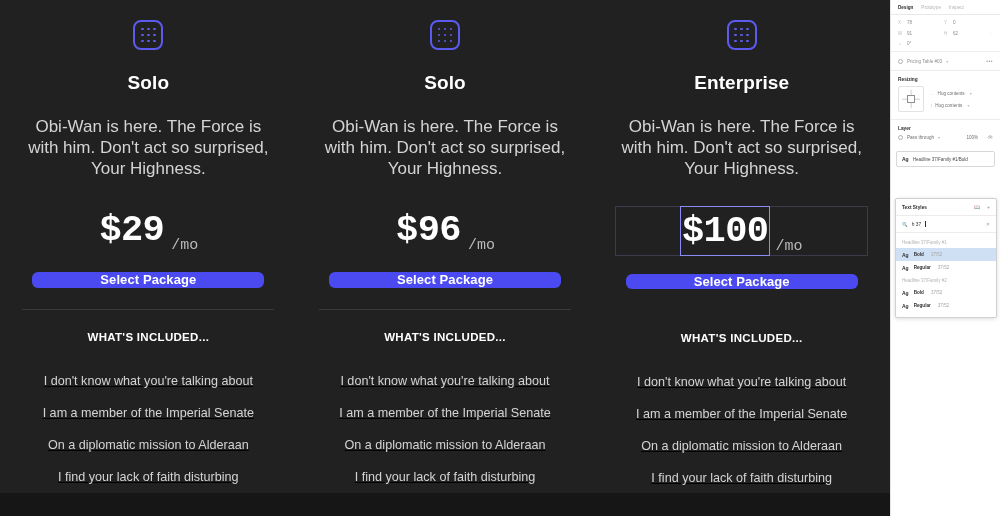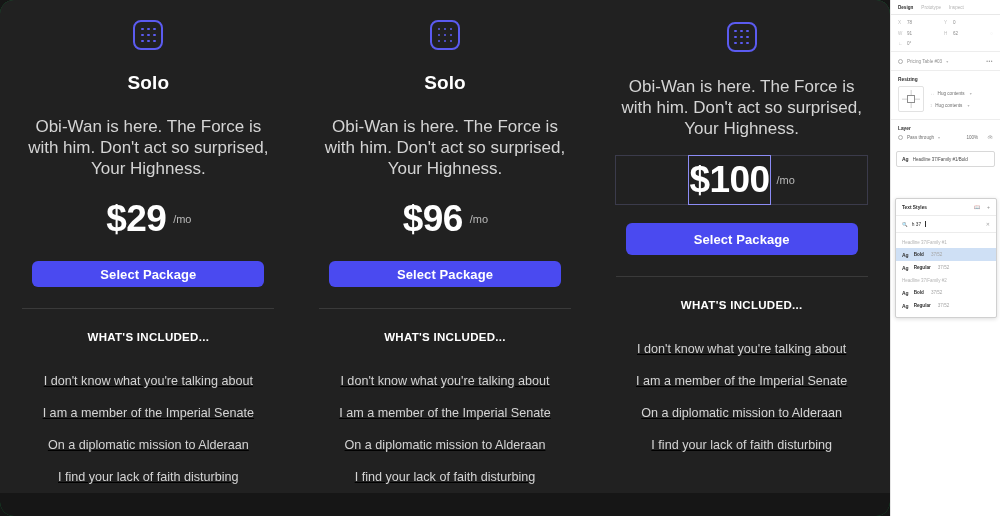--- a/index.html
+++ b/index.html
@@ -12,21 +12,20 @@
   }
 
   #app { position: relative; width: 1000px; height: 516px; background:#161616; }
 
   
   #canvas {
     position: absolute; left: 0; top: 0;
     width: 890px; height: 516px;
     background: #15803d;
     overflow: hidden;
-    border-radius: 14px;
   }
   #pricing-card {
     position: absolute; left: 0; top: 0;
     width: 890px; height: 493px;
     background: #212121;
     display: flex;
     flex-direction: row;
   }
   .plan-col {
     flex: 1 1 0;
@@ -71,45 +70,46 @@
     margin-top: 22px;
     width: 252px;
     text-align: center;
     font-size: 17px;
     line-height: 21px;
     color: #d4d4d4;
     font-weight: 400;
   }
 
   .price-row {
-    margin-top: 16px;
+    margin-top: 27px;
     height: 50px;
     width: 253px;
     display: flex;
-    align-items: center;
+    align-items: flex-end;
     justify-content: center;
     position: relative;
+    font-family: Liberation Mono, monospace;
   }
   .price-row.selected-parent {
     border: 1px solid #3b3b4b;
   }
   .price-amount {
     font-size: 37px;
     line-height: 48px;
     font-weight: bold;
     color: #ffffff;
     letter-spacing: -0.6px;
     padding: 0 1px;
   }
   .price-amount.selected {
     outline: 1.4px solid #8b8bf5;
     outline-offset: 0px;
   }
   .price-period {
-    font-size: 11px;
+    font-size: 15px;
     color: #b9b9b9;
     margin-left: 6px;
     font-weight: 400;
   }
 
   .select-btn {
     margin-top: 18px;
     width: 232px;
     height: 32px;
     border: none;
@@ -347,20 +347,21 @@
               <i></i>
               <i></i>
               <i></i>
               <i></i>
               <i></i>
               <i></i>
               <i></i>
               <i></i>
             </div>
           </div>
+          <div class="plan-name">Enterprise</div>
           <div class="plan-desc">Obi-Wan is here. The Force is with him. Don't act so surprised, Your Highness.</div>
           <div class="price-row selected-parent">
             <span class="price-amount selected">$100</span>
             <span class="price-period">/mo</span>
           </div>
           <button class="select-btn">Select Package</button>
           <div class="divider"></div>
           <div class="included-label">WHAT'S INCLUDED...</div>
           <div class="feature-list">
             <div class="feature-item">I don't know what you're talking about</div>

